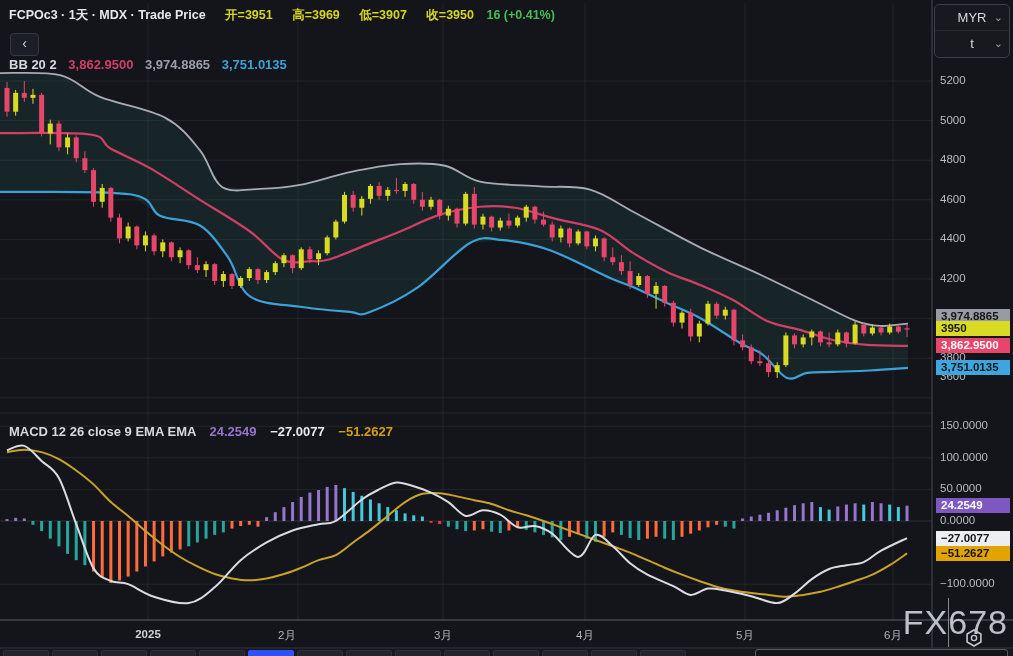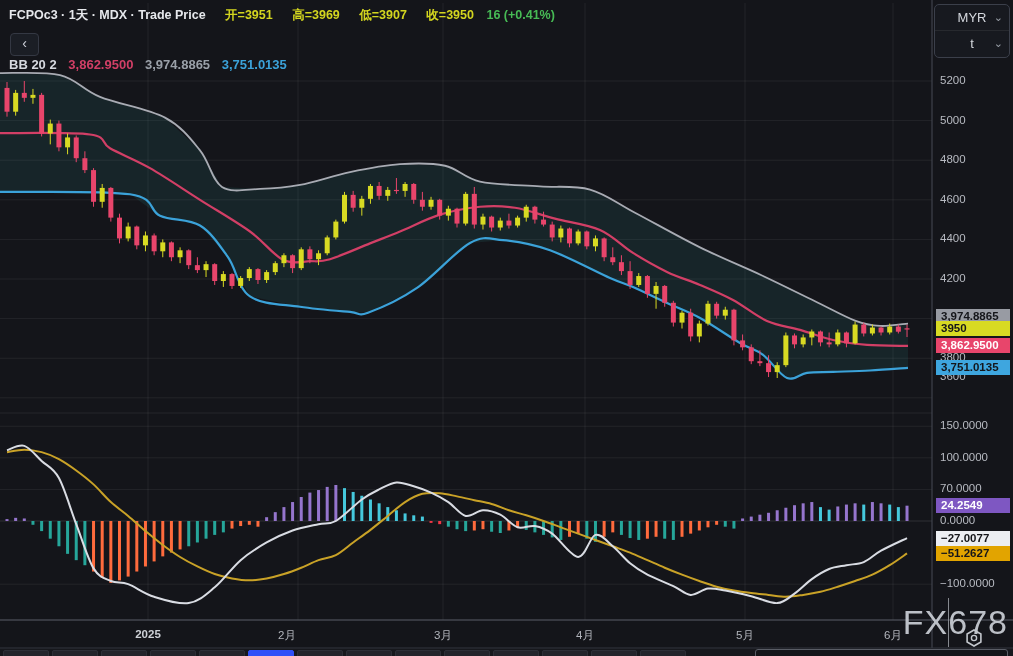--- a/index.html
+++ b/index.html
@@ -407,20 +407,26 @@
     <span>‹</span>
   </div>
 
   <div class="abs legend" style="top:57px;">
     <span class="n">BB 20 2</span>
     <span class="bb-mid">3,862.9500</span>
     <span class="bb-up">3,974.8865</span>
     <span class="bb-low">3,751.0135</span>
   </div>
 
+  <div class="abs legend" style="top:424px;">
+    <span class="n">MACD 12 26 close 9 EMA EMA</span>
+    <span class="m-hist">24.2549</span>
+    <span class="m-macd">−27.0077</span>
+    <span class="m-sig">−51.2627</span>
+  </div>
 
   <div class="abs curpanel">
     <div class="currow">
       <span>MYR</span>
       <span class="chev">⌄</span>
     </div>
     <div class="currow">
       <span>t</span>
       <span class="chev">⌄</span>
     </div>
@@ -431,21 +437,21 @@
       <div class="tick" style="top: 113.604px;">5000</div>
       <div class="tick" style="top: 153.208px;">4800</div>
       <div class="tick" style="top: 192.812px;">4600</div>
       <div class="tick" style="top: 232.416px;">4400</div>
       <div class="tick" style="top: 272.02px;">4200</div>
       <div class="tick" style="top: 311.624px;">4000</div>
       <div class="tick" style="top: 351.228px;">3800</div>
       <div class="tick" style="top: 370px;">3600</div>
       <div class="tick" style="top: 419.26px;">150.0000</div>
       <div class="tick" style="top: 450.84px;">100.0000</div>
-      <div class="tick" style="top: 482.42px;">70.0000</div>
+      <div class="tick" style="top: 482.42px;">50.0000</div>
       <div class="tick" style="top: 514px;">0.0000</div>
       <div class="tick" style="top: 577.16px;">−100.0000</div>
       <div class="badge" style="top: 308.597px; background: rgb(152, 155, 163); color: rgb(21, 22, 26);">3,974.8865</div>
       <div class="badge" style="top: 321.025px; background: rgb(216, 218, 35); color: rgb(21, 22, 26);">3950</div>
       <div class="badge" style="top: 338.262px; background: rgb(232, 69, 107); color: rgb(255, 255, 255);">3,862.9500</div>
       <div class="badge" style="top: 360.428px; background: rgb(62, 166, 223); color: rgb(21, 22, 26);">3,751.0135</div>
       <div class="badge" style="top: 498.181px; background: rgb(126, 87, 194); color: rgb(255, 255, 255);">24.2549</div>
       <div class="badge" style="top: 530.558px; background: rgb(236, 238, 242); color: rgb(21, 22, 26);">−27.0077</div>
       <div class="badge" style="top: 545.878px; background: rgb(226, 164, 0); color: rgb(21, 22, 26);">−51.2627</div>
     </div>

